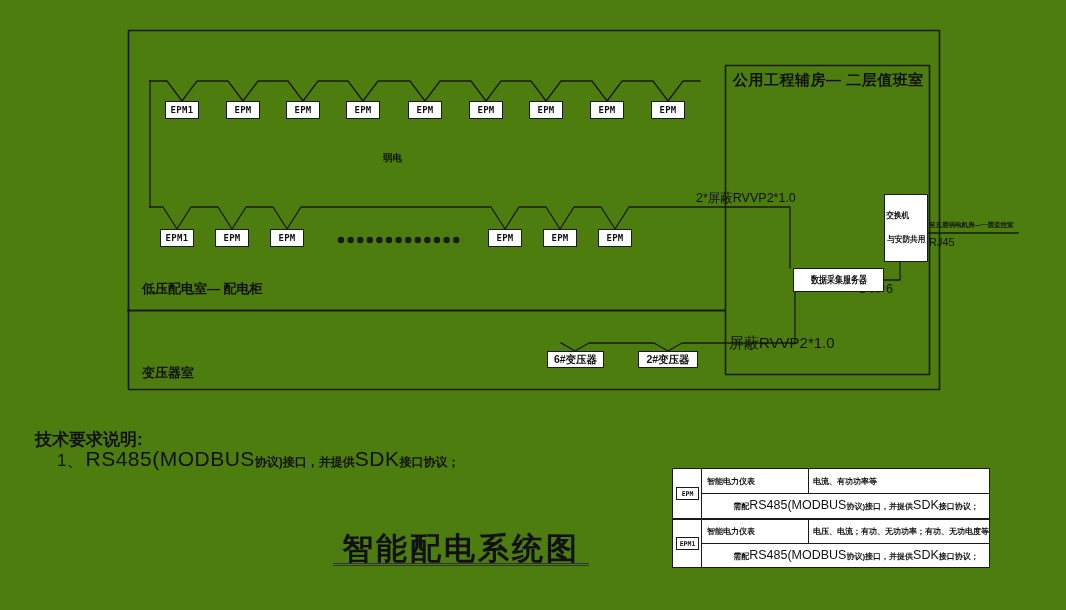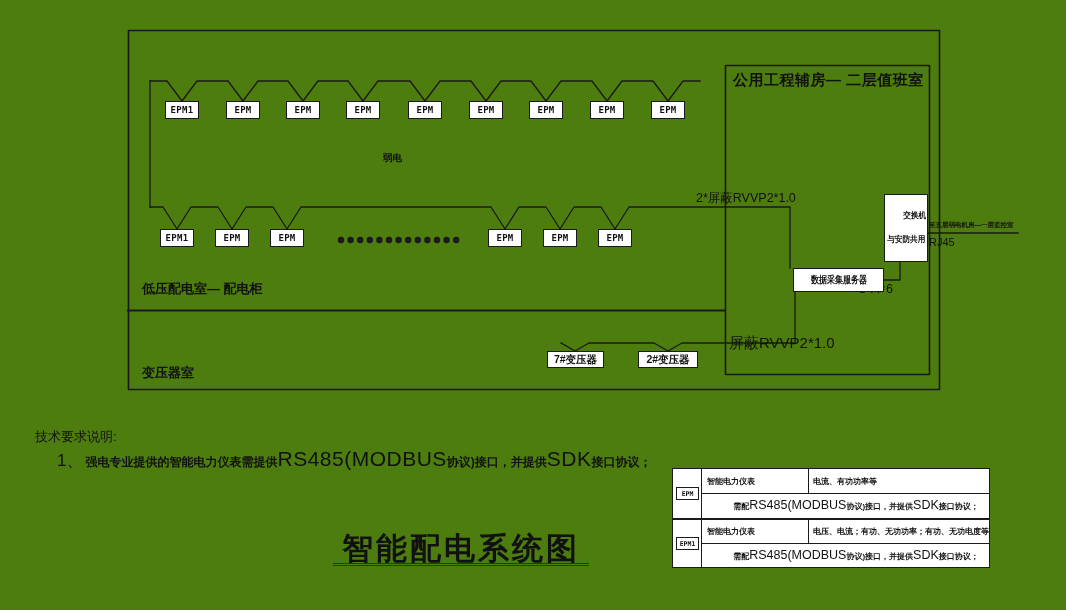--- a/index.html
+++ b/index.html
@@ -24,27 +24,27 @@
     display:flex;align-items:center;justify-content:center;
     font-size:10.5px;font-weight:bold;white-space:nowrap;box-sizing:border-box;
   }
   .server-box{
     position:absolute;left:757px;top:268px;width:91px;height:24px;border:1.5px solid #1a1a1a;
     background:#fff;display:flex;align-items:center;justify-content:center;box-sizing:border-box;overflow:hidden;margin-left:36px;
   }
   .server-box span{font-size:10px;font-weight:bold;white-space:nowrap;transform:scaleX(.8);}
   .switch-box{
     position:absolute;left:884px;top:194px;width:44px;height:68px;border:1.5px solid #1a1a1a;
-    background:#fff;display:flex;flex-direction:column;align-items:flex-end;justify-content:center;
+    background:#fff;display:flex;flex-direction:column;align-items:flex-start;justify-content:center;
     gap:12px;box-sizing:border-box;overflow:hidden;
   }
   .switch-box span{font-size:8.5px;font-weight:bold;white-space:nowrap;transform:scaleX(.9);}
   .ext-line1{left:929px;top:221px;width:92px;font-size:6.5px;font-weight:bold;white-space:nowrap;overflow:hidden;}
   .ext-line2{left:929px;top:236px;font-size:11px;font-weight:normal;}
-  .notes-heading{left:35px;top:428px;font-size:13px;font-weight:normal;}
+  .notes-heading{left:35px;top:428px;font-size:17px;font-weight:bold;}
   .note-item{left:57px;top:447px;display:flex;align-items:baseline;white-space:nowrap;}
   .note-item .pre{font-size:17px;font-weight:500;margin-right:2px;}
   .note-item .cn{font-size:12px;font-weight:bold;}
   .note-item .big{font-size:21px;font-weight:400;letter-spacing:.5px;}
   .title-wrap{left:330px;top:528px;width:262px;text-align:center;}
   .title-text{font-size:31px;font-weight:bold;letter-spacing:3px;white-space:nowrap;}
   .title-underline{left:333px;top:563px;width:256px;height:3px;border-top:1.6px solid #333;border-bottom:1.6px solid #333;box-sizing:border-box;}
   
   .legend{left:672px;top:468px;width:318px;height:100px;border:1.6px solid #1a1a1a;box-sizing:border-box;background:#fff;}
   .legend .vline-main{position:absolute;left:28px;top:0;width:1.4px;height:100%;background:#1a1a1a;}
@@ -117,21 +117,21 @@
   </div>
 
   <div class="switch-box">
     <span>交换机</span>
     <span>与安防共用</span>
   </div>
 
   <div class="abs ext-line1">至五层弱电机房—一层监控室</div>
   <div class="abs ext-line2">RJ45</div>
 
-  <div class="tr-box" style="left:547px;top:351px;width:57px;">7#变压器</div>
+  <div class="tr-box" style="left:547px;top:351px;width:57px;">6#变压器</div>
   <div class="tr-box" style="left:638px;top:351px;width:60px;">2#变压器</div>
 
   <div id="meters">
       <div class="epm-box" style="left: 165px; top: 101px;">EPM1</div>
       <div class="epm-box" style="left: 226px; top: 101px;">EPM</div>
       <div class="epm-box" style="left: 286px; top: 101px;">EPM</div>
       <div class="epm-box" style="left: 346px; top: 101px;">EPM</div>
       <div class="epm-box" style="left: 408px; top: 101px;">EPM</div>
       <div class="epm-box" style="left: 469px; top: 101px;">EPM</div>
       <div class="epm-box" style="left: 529px; top: 101px;">EPM</div>
@@ -141,21 +141,20 @@
       <div class="epm-box" style="left: 215px; top: 229px;">EPM</div>
       <div class="epm-box" style="left: 270px; top: 229px;">EPM</div>
       <div class="epm-box" style="left: 488px; top: 229px;">EPM</div>
       <div class="epm-box" style="left: 543px; top: 229px;">EPM</div>
       <div class="epm-box" style="left: 598px; top: 229px;">EPM</div>
     </div>
 
   <div class="abs notes-heading">技术要求说明:</div>
   <div class="abs note-item">
     <span class="pre">1、</span>
-    <span class="cn">强电专业提供的智能电力仪表需提供</span>
     <span class="big">RS485(MODBUS</span>
     <span class="cn">协议)</span>
     <span class="cn">接口，并提供</span>
     <span class="big">SDK</span>
     <span class="cn">接口协议；</span>
   </div>
 
   <div class="abs title-wrap">
     <span class="title-text">智能配电系统图</span>
   </div>

